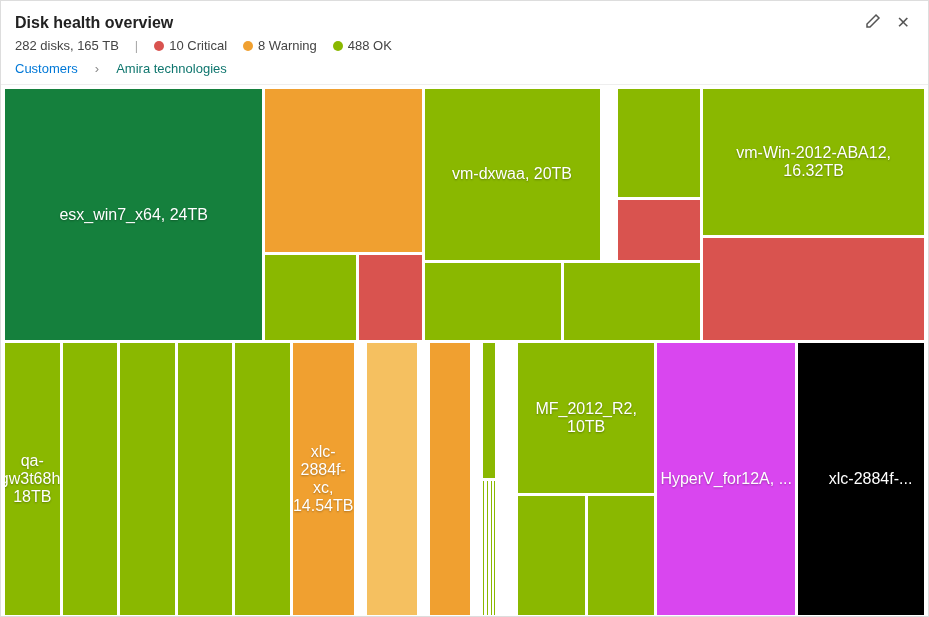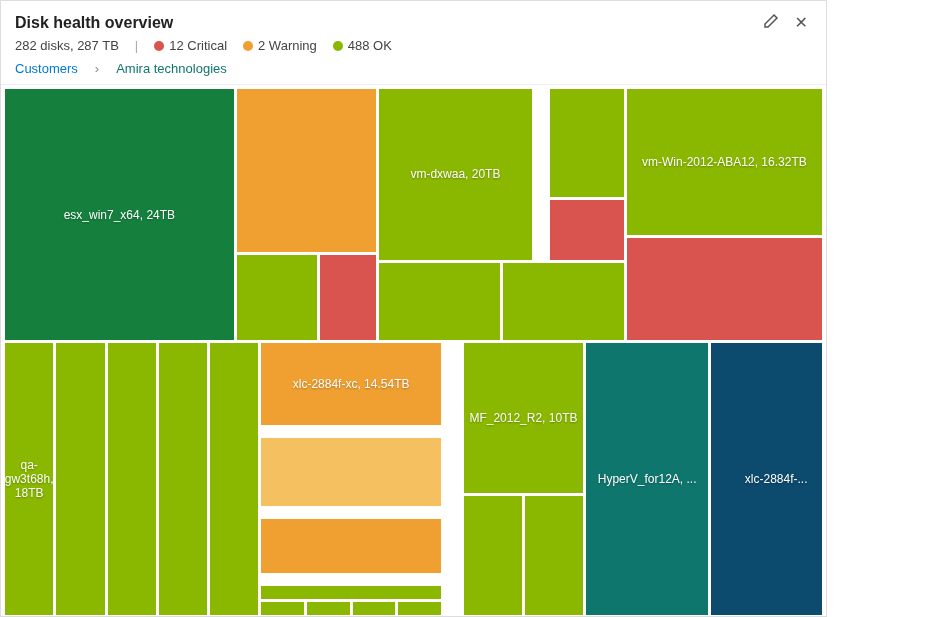--- a/index.html
+++ b/index.html
@@ -1,19 +1,19 @@
 <!DOCTYPE html>
 <html><head>
   <meta charset="utf-8">
   <style>
     * { box-sizing: border-box; margin: 0; padding: 0; }
     body { font-family: Arial, sans-serif; background: #fff; width: 929px; height: 617px; overflow: hidden; }
 
     .window {
-      width: 827px;
+      width: 929px;
       height: 617px;
       border: 1px solid #ddd;
       display: flex;
       flex-direction: column;
     }
 
     .header {
       padding: 10px 14px 6px 14px;
       border-bottom: 1px solid #eee;
       display: flex;
@@ -122,21 +122,21 @@
       font-weight: 500;
       text-align: center;
       overflow: hidden;
       cursor: pointer;
     }
 
     .cell-label {
       position: absolute;
       text-align: center;
       padding: 2px;
-      font-size: 12px;
+      font-size: 16px;
       color: #fff;
       pointer-events: none;
       text-shadow: 0 1px 2px rgba(0,0,0,0.3);
     }
 
     .green { background: #8ab800; }
     .orange { background: #f0a030; }
     .red { background: #d9534f; }
     .light-orange { background: #f5c060; }
 
@@ -260,21 +260,21 @@
     }
 
     .bottom-left-cell {
       flex: 1;
       background: #8ab800;
     }
 
     .bottom-xlc-block {
       flex: 0 0 22%;
       display: flex;
-      flex-direction: column;
+      flex-direction: row;
       gap: 13px;
     }
 
     .xlc-top {
       flex: 0 0 30%;
       background: #f0a030;
     }
 
     .xlc-mid {
       flex: 0 0 25%;
@@ -328,26 +328,26 @@
       gap: 3px;
     }
 
     .mf-bottom-cell {
       flex: 1;
       background: #8ab800;
     }
 
     .bottom-hyperv {
       flex: 0 0 15%;
-      background: #0f766e;
+      background: #d946ef;
     }
 
     .bottom-xlc2 {
       flex: 1;
-      background: #0c4a6e;
+      background: #000000;
       padding-left: 19px;
     }
 
     .stats-sep {
       color: #aaa;
     }
   </style>
 </head>
 <body>
 
@@ -358,29 +358,29 @@
       <div class="window-actions">
         <button class="window-action-btn" title="Edit">
           <svg width="16" height="16" viewBox="0 0 16 16" fill="none" stroke="#555" stroke-width="1.5">
             <path d="M11 2l3 3-9 9H2v-3L11 2z"></path>
           </svg>
         </button>
         <button class="window-action-btn" title="Close">✕</button>
       </div>
     </div>
     <div class="stats-row">
-      <span>282 disks, 287 TB</span>
+      <span>282 disks, 165 TB</span>
       <span class="stats-sep">|</span>
       <span class="stat-item">
         <span class="dot dot-critical"></span>
-        <span>12 Critical</span>
+        <span>10 Critical</span>
       </span>
       <span class="stat-item">
         <span class="dot dot-warning"></span>
-        <span>2 Warning</span>
+        <span>8 Warning</span>
       </span>
       <span class="stat-item">
         <span class="dot dot-ok"></span>
         <span>488 OK</span>
       </span>
     </div>
     <div class="breadcrumb">
       <a class="breadcrumb-link">Customers</a>
       <span class="breadcrumb-sep">›</span>
       <span class="breadcrumb-current">Amira technologies</span>

